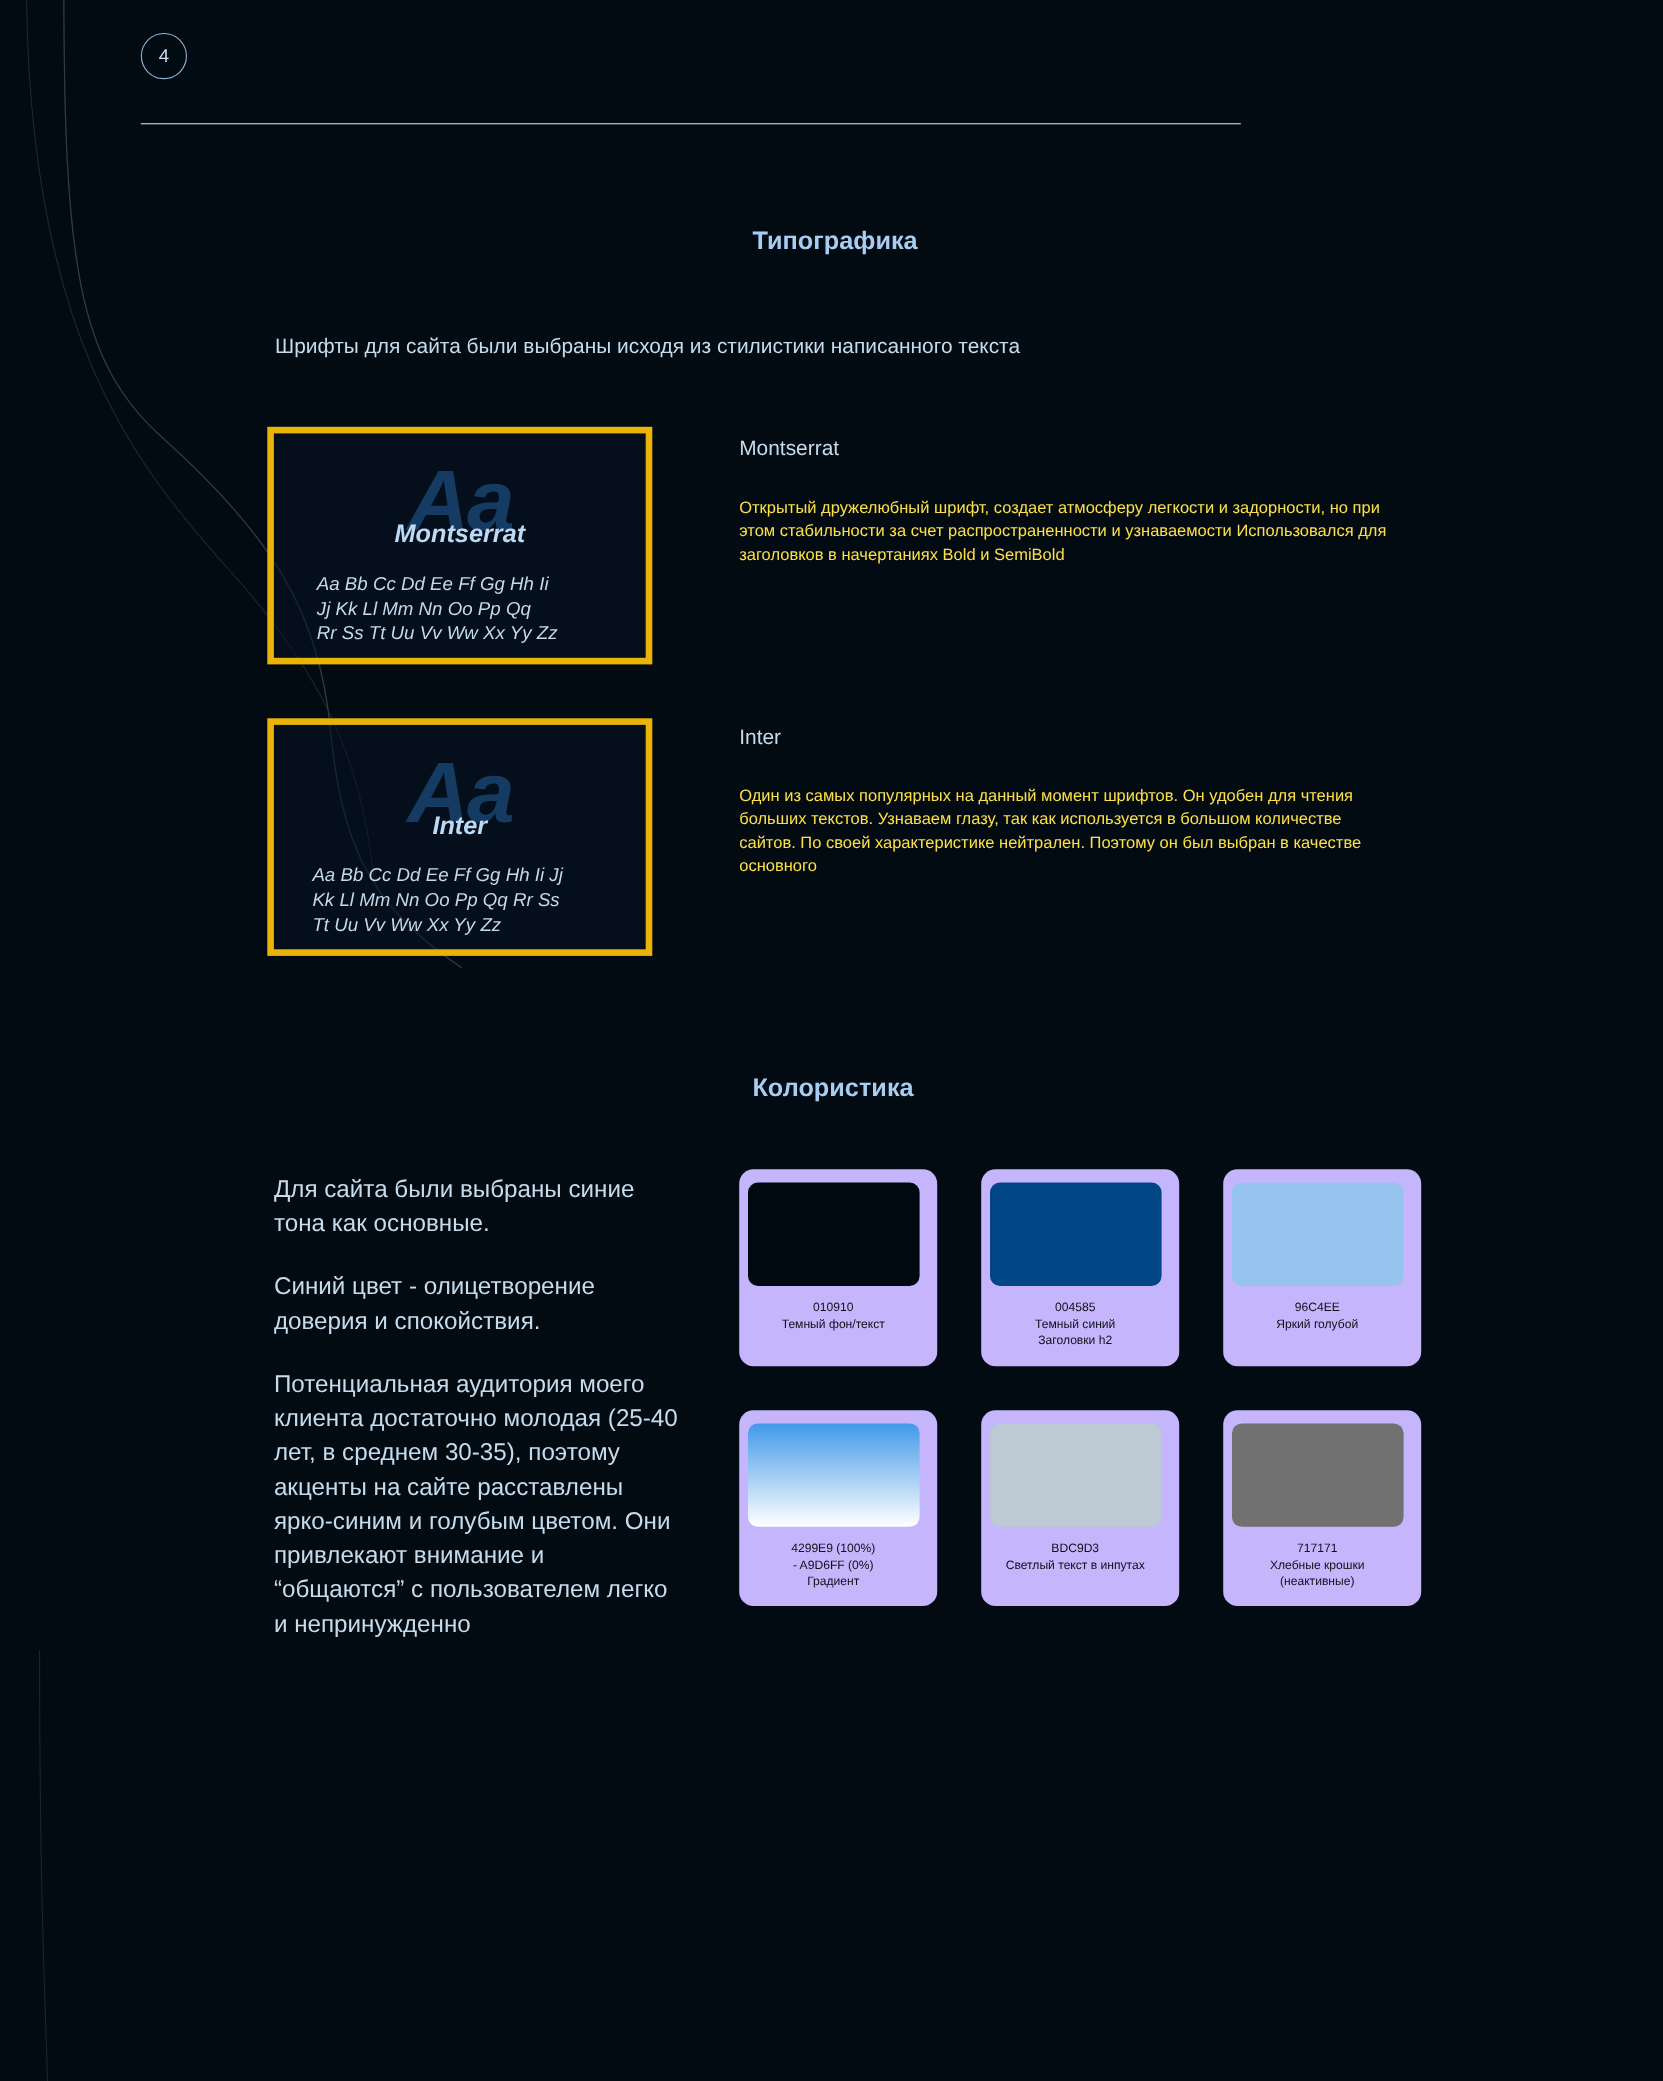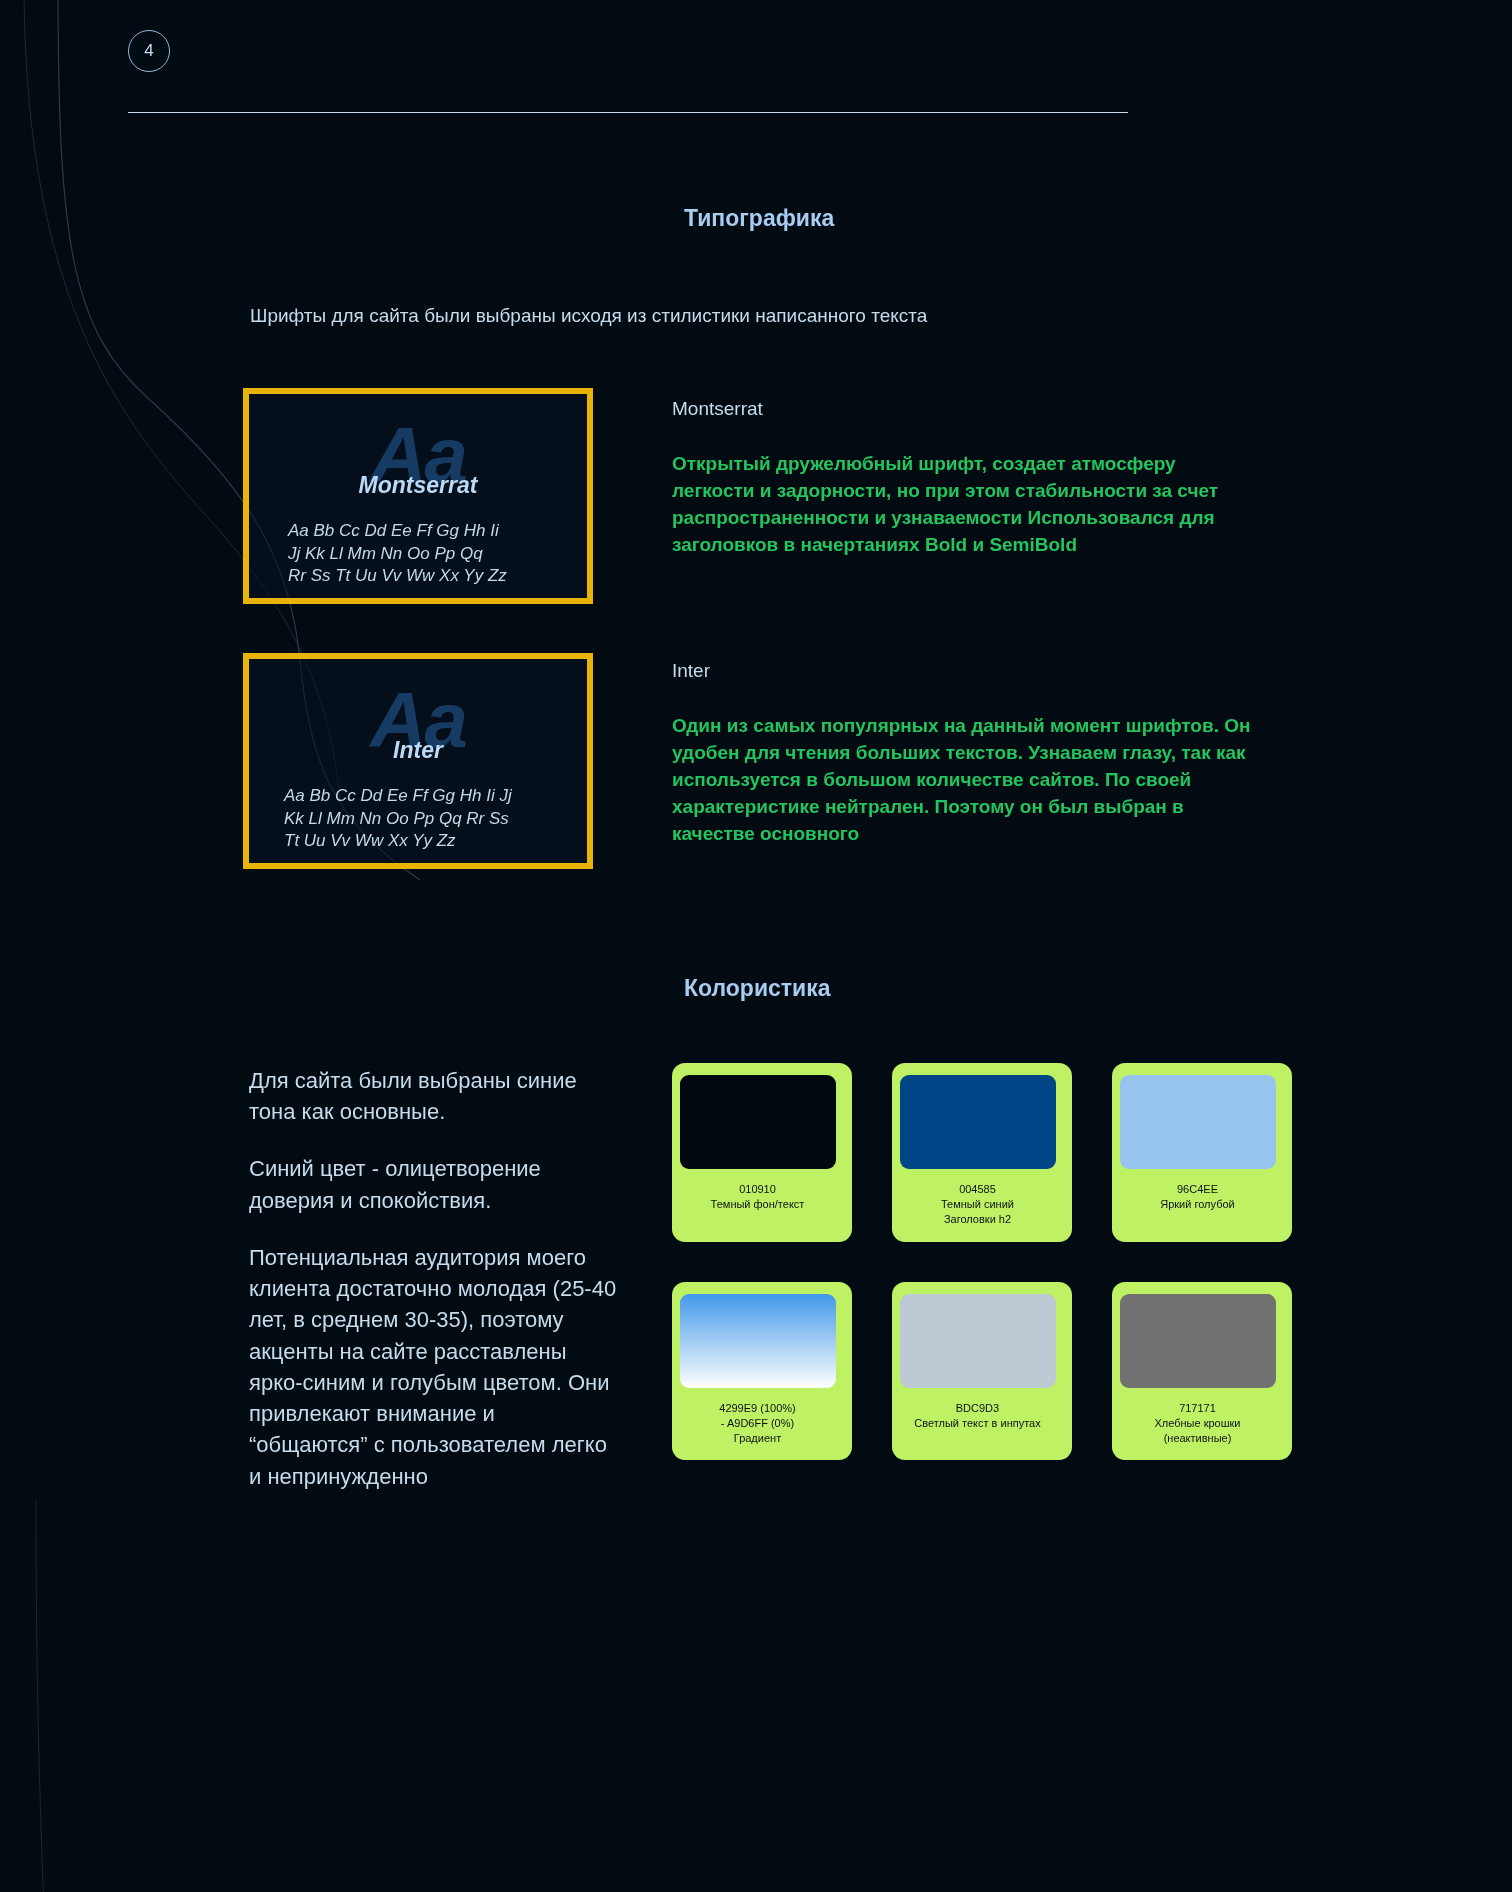--- a/index.html
+++ b/index.html
@@ -118,24 +118,23 @@
   .font-desc { position: absolute; width: 590px; }
   #desc-montserrat { left: 672px; top: 398px; }
   #desc-inter      { left: 672px; top: 660px; }
 
   .font-desc-name {
     font-size: 19px;
     color: #c6dced;
     margin-bottom: 31px;
   }
   .font-desc-body {
-    font-size: 19px;
+    font-size: 15px;
     line-height: 1.42;
-    color: #22c55e;
-    font-weight: bold;
+    color: #fde047;
   }
 
   
   .color-copy {
     position: absolute;
     left: 249px; top: 1065px;
     width: 370px;
   }
   .color-copy p {
     font-size: 22px;
@@ -149,21 +148,21 @@
   .swatch-grid {
     position: absolute;
     left: 672px; top: 1063px;
     width: 628px;
     display: grid;
     grid-template-columns: repeat(3, 180px);
     gap: 40px 40px;
   }
   .swatch-card {
     width: 180px;
-    background: #bef264;
+    background: #c4b5fd;
     border-radius: 13px;
     padding: 12px 21px 10px 12px;
     display: flex;
     flex-direction: column;
     align-items: center;
   }
   .swatch-chip {
     width: 156px; height: 94px;
     border-radius: 9px;
   }

